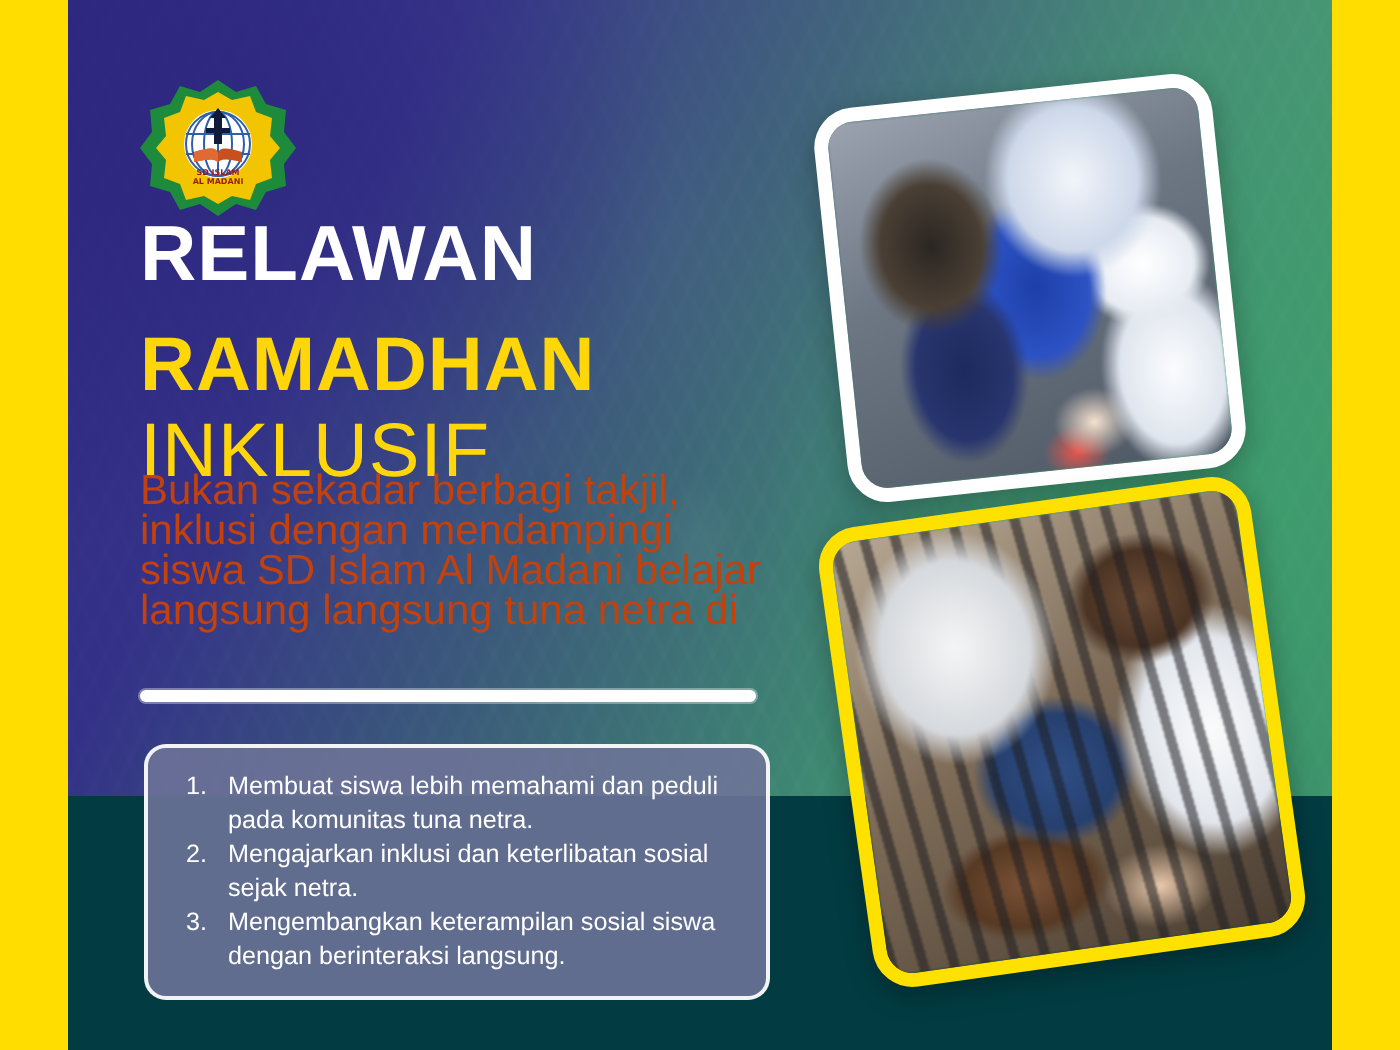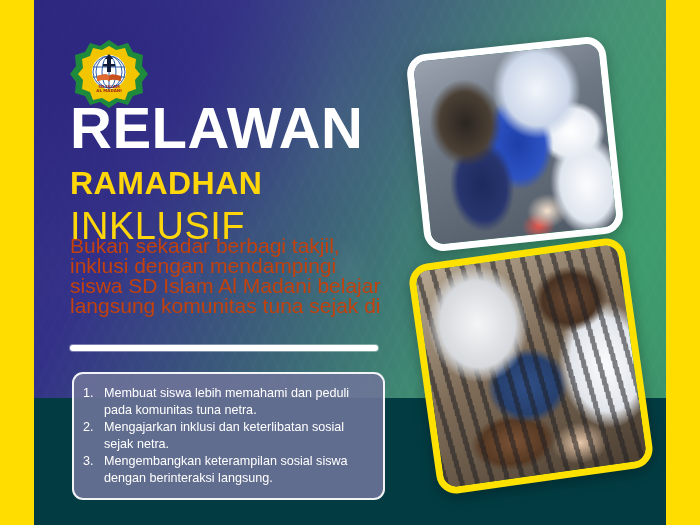--- a/index.html
+++ b/index.html
@@ -70,25 +70,25 @@
     background:#023c42; z-index:6;
   }
 
   
   .logo { position:absolute; left:70px; top:38px; width:78px; height:78px; z-index:25; }
   .logo svg { display:block; width:78px; height:78px; }
 
   
   .head { position:absolute; left:70px; top:104px; z-index:25; width:330px; }
   .h-relawan {
-    font-size:58px; line-height:47px; font-weight:bold; color:#ffffff;
+    font-size:39px; line-height:47px; font-weight:bold; color:#ffffff;
     letter-spacing:.5px;
   }
   .h-ramadhan {
-    font-size:32px; line-height:44px; font-weight:bold; color:#FFD60A;
+    font-size:38px; line-height:44px; font-weight:bold; color:#FFD60A;
     letter-spacing:.5px; margin-top:10px;
   }
   .h-inklusif {
     font-size:38px; line-height:42px; font-weight:normal; color:#FFD60A;
     letter-spacing:.5px;
   }
 
   
   .lede {
     position:absolute; left:70px; top:236px; width:300px; z-index:25;
@@ -102,21 +102,21 @@
     background:#ffffff; border-radius:3px; z-index:25;
     box-shadow:0 0 0 1px rgba(255,255,255,.35);
   }
 
   
   .card {
     position:absolute; left:72px; top:372px; width:313px; height:128px; z-index:25;
     background:rgba(110,116,152,.88);
     border:2px solid rgba(255,255,255,.92);
     border-radius:11px;
-    padding:11px 14px 10px 6px;
+    padding:11px 14px 10px 16px;
   }
   .card ol { list-style:none; counter-reset:li; }
   .card li {
     counter-increment:li;
     position:relative;
     color:#ffffff; font-size:12.6px; line-height:16.5px;
     padding-left:24px; margin-bottom:1px;
   }
   .card li::before {
     content:counter(li) ".";
@@ -216,21 +216,21 @@
   <div class="head">
     <div class="h-relawan">RELAWAN</div>
     <div class="h-ramadhan">RAMADHAN</div>
     <div class="h-inklusif">INKLUSIF</div>
   </div>
 
   <div class="lede">
     <div>Bukan sekadar berbagi takjil,</div>
     <div>inklusi dengan mendampingi</div>
     <div>siswa SD Islam Al Madani belajar</div>
-    <div>langsung komunitas tuna sejak di</div>
+    <div>langsung langsung tuna netra di</div>
   </div>
 
   <div class="rule"></div>
 
   <div class="card">
     <ol>
       <li>Membuat siswa lebih memahami dan peduli pada komunitas tuna netra.</li>
       <li>Mengajarkan inklusi dan keterlibatan sosial sejak netra.</li>
       <li>Mengembangkan keterampilan sosial siswa dengan berinteraksi langsung.</li>
     </ol>

